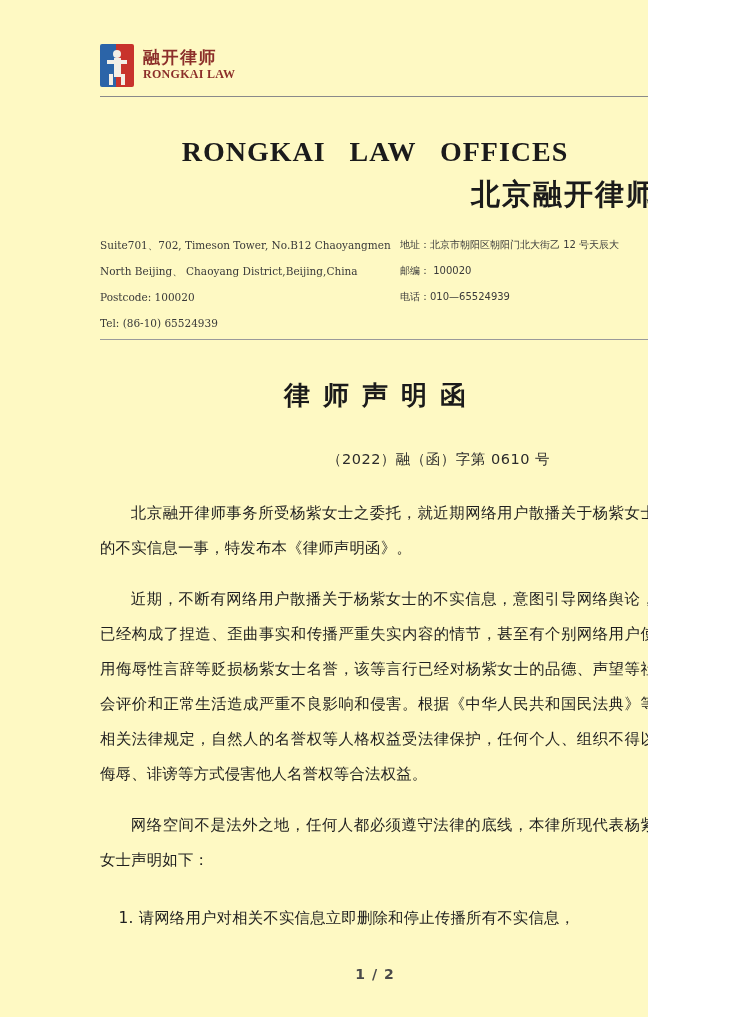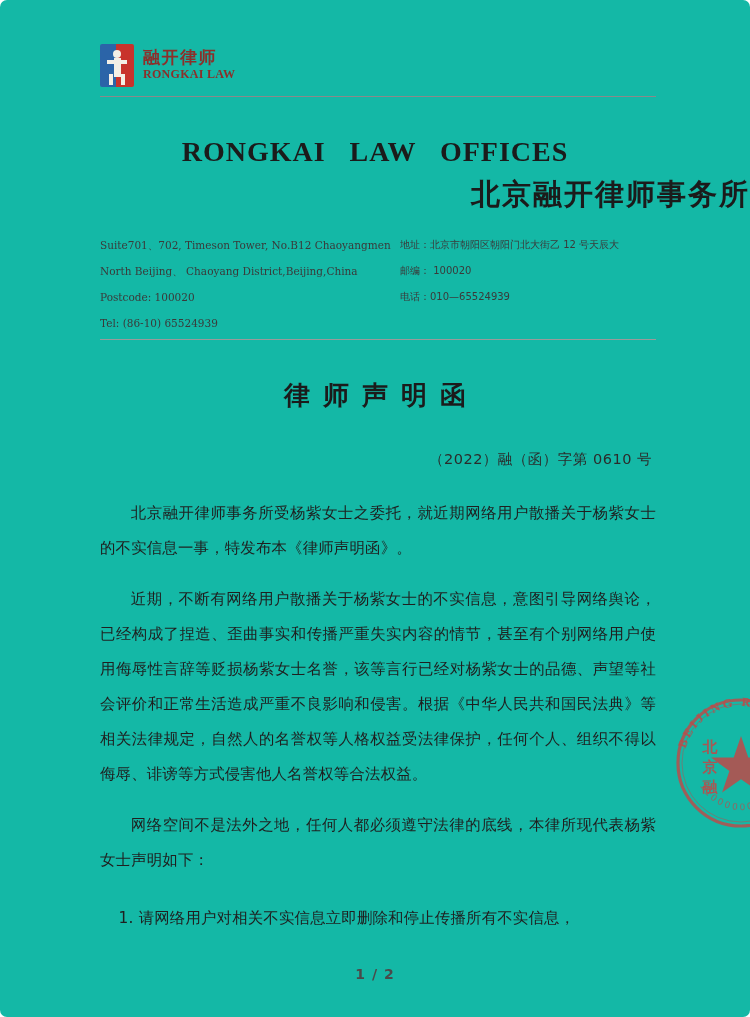--- a/index.html
+++ b/index.html
@@ -6,26 +6,25 @@
     margin: 0;
     padding: 0;
     background: #ffffff;
   }
   body {
     font-family: "Liberation Serif", "DejaVu Serif", serif;
     color: #262626;
   }
   .page {
     position: relative;
-    width: 750px;
+    width: 648px;
     height: 1017px;
-    background: #14b8a6;
+    background: #fef9c3;
     overflow: hidden;
     box-sizing: border-box;
-    border-radius: 7px;
   }
 
   
   .letterhead {
     position: absolute;
     left: 100px;
     top: 44px;
     display: flex;
     align-items: center;
     gap: 9px;

